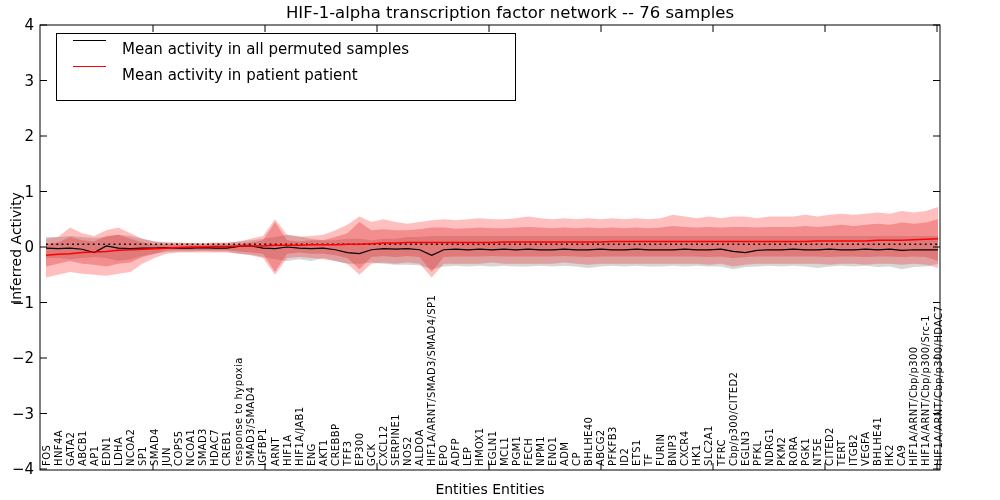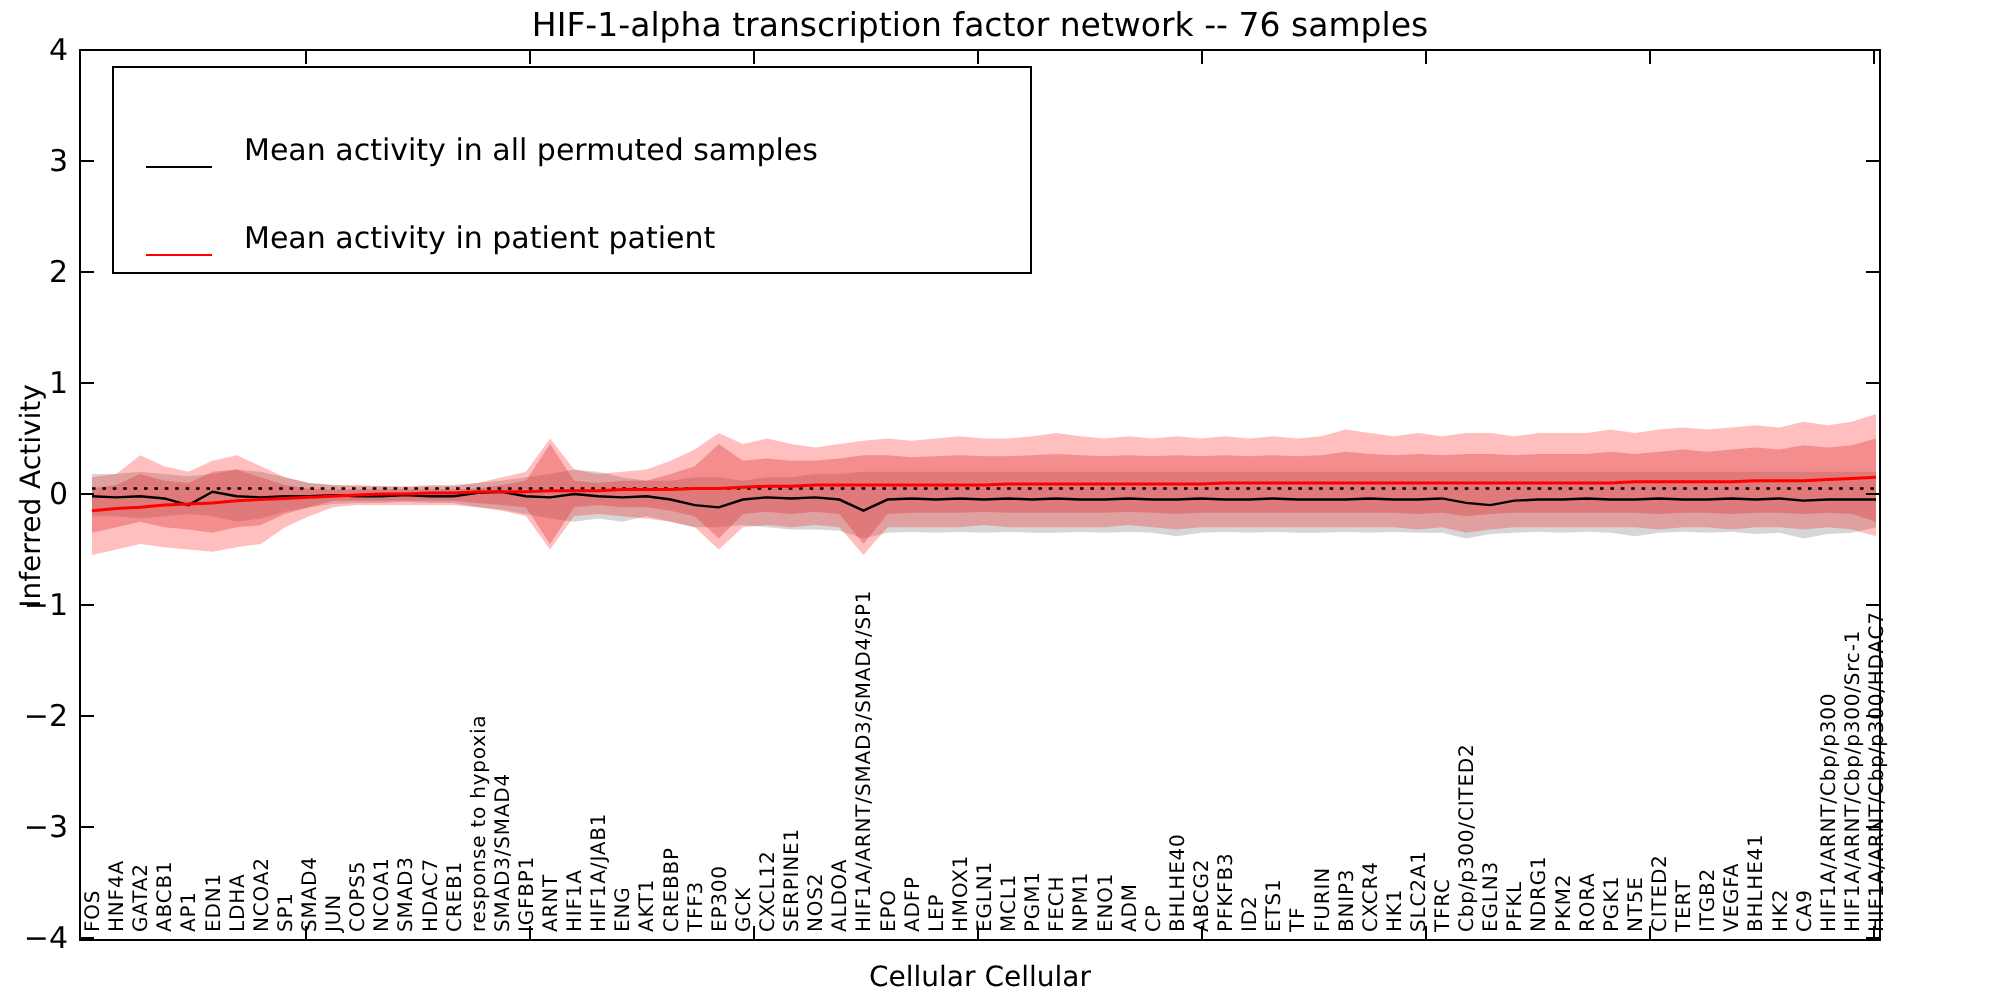--- a/index.html
+++ b/index.html
@@ -1,20 +1,20 @@
 <!DOCTYPE html>
 <html><head>
 <meta charset="utf-8">
 <style>
   html,body{margin:0;padding:0;background:#ffffff;}
   body{width:1000px;height:500px;position:relative;font-family:"DejaVu Sans",sans-serif;overflow:hidden;}
   #figure{position:absolute;left:0;top:0;width:1000px;height:500px;}
-  #chart-title{position:absolute;left:0;top:3px;width:980px;text-align:center;font-size:16.5px;color:#000;}
+  #chart-title{position:absolute;left:0;top:3px;width:980px;text-align:center;font-size:16.5px;color:#000;padding-left:20px;}
   #legend-box{position:absolute;left:56px;top:33px;width:458px;border:1.6px solid #000;background:#fff;padding:6px 0 8px 0;z-index:5;}
-  .legend-row{display:flex;align-items:flex-end;height:26px;margin-top:18px;}
+  .legend-row{display:flex;align-items:flex-start;height:26px;}
   .legend-swatch{width:33px;height:0;border-top-width:1.6px;border-top-style:solid;margin-left:16px;margin-right:16px;}
   .legend-label{font-size:15px;color:#000;}
   #ylabel{position:absolute;left:-54px;top:240px;width:140px;text-align:center;transform:rotate(-90deg);font-size:14px;color:#000;}
   #xlabel{position:absolute;left:0;top:481px;width:980px;text-align:center;font-size:14px;color:#000;}
   svg text{font-family:"DejaVu Sans",sans-serif;}
 </style>
 </head>
 <body>
 
 <div id="figure">
@@ -165,14 +165,14 @@
       <div class="legend-swatch" style="border-top-color: rgb(0, 0, 0);"></div>
       <div class="legend-label">Mean activity in all permuted samples</div>
     </div>
     <div class="legend-row">
       <div class="legend-swatch" style="border-top-color: rgb(255, 0, 0);"></div>
       <div class="legend-label">Mean activity in patient patient</div>
     </div>
   </div>
 
   <div id="ylabel">Inferred Activity</div>
-  <div id="xlabel">Cellular Cellular</div>
+  <div id="xlabel">Entities Entities</div>
 </div>
 
 </body></html>

